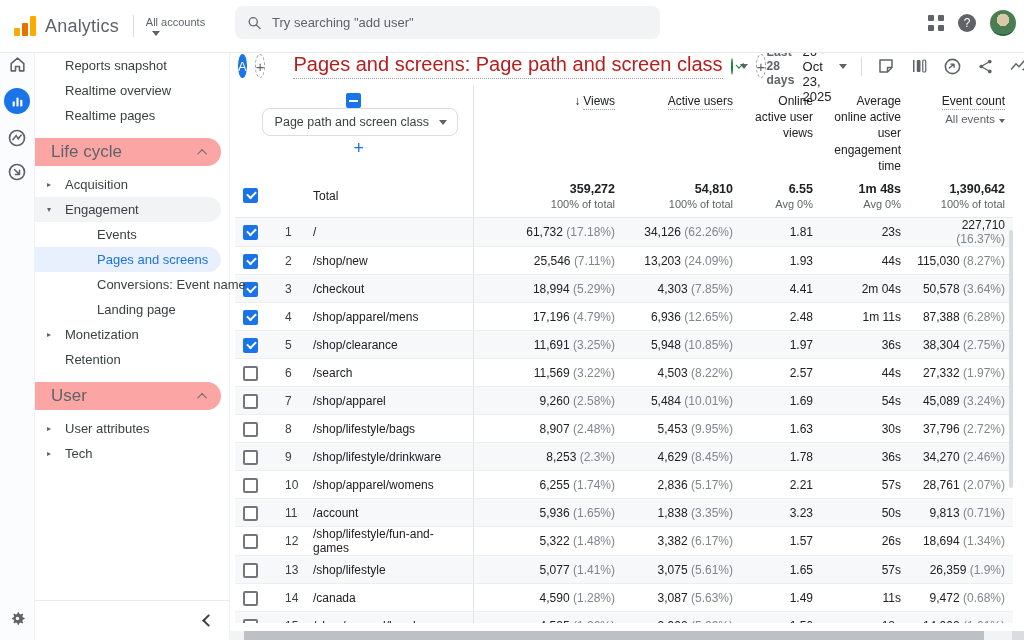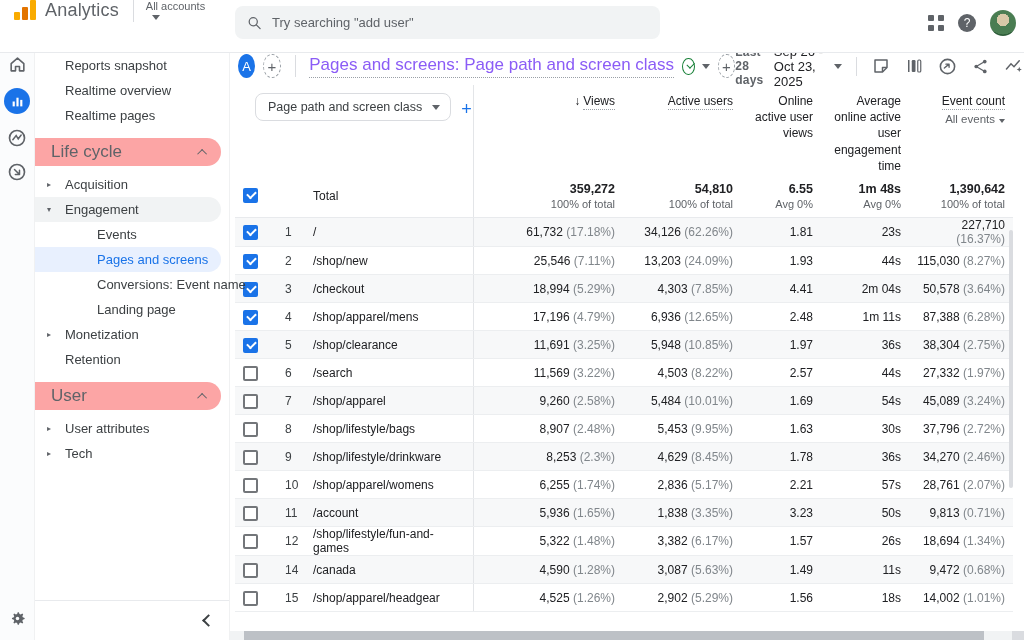--- a/index.html
+++ b/index.html
@@ -1,21 +1,21 @@
 <!DOCTYPE html>
 <html><head>
 <meta charset="utf-8">
 <style>
   * { margin:0; padding:0; box-sizing:border-box; }
   html,body { width:1024px; height:640px; overflow:hidden; background:#fff;
     font-family:"Liberation Sans","DejaVu Sans",sans-serif; color:#202124; }
 
   
   .topbar { position:absolute; top:0; left:0; width:1024px; height:53px; background:#fff;
-    border-bottom:1px solid #e8eaed; display:flex; align-items:flex-start; z-index:30; }
+    border-bottom:1px solid #e8eaed; display:flex; align-items:center; z-index:30; }
   .logo-wrap { display:flex; align-items:flex-end; gap:2px; margin-left:14px; height:20px; }
   .logo-bar { width:6px; border-radius:1px; }
   .lb1 { height:8px; background:#f9ab00; }
   .lb2 { height:13px; background:#e37400; }
   .lb3 { height:20px; background:#f9ab00; }
   .app-name { font-size:18px; color:#5f6368; margin-left:9px; letter-spacing:.2px; }
   .tb-divider { width:1px; height:22px; background:#dadce0; margin:0 12px 0 14px; }
   .account-sel { display:flex; flex-direction:column; align-items:flex-start; cursor:pointer; }
   .account-sel .lbl { font-size:11px; color:#5f6368; }
   .caret-down { width:0; height:0; border-left:4px solid transparent; border-right:4px solid transparent;
@@ -67,21 +67,21 @@
 
   
   .content { position:absolute; top:45px; left:230px; width:794px; height:595px; background:#fff; }
 
   .report-head { position:absolute; top:4px; left:8px; right:0; height:34px; display:flex; align-items:center; }
   .prop-avatar { width:24px; height:24px; border-radius:50%; background:#1a73e8; color:#fff; font-size:13px;
     display:flex; align-items:center; justify-content:center; cursor:pointer; }
   .dash-plus { width:24px; height:24px; border-radius:50%; border:1px dashed #9aa0a6; color:#5f6368;
     font-size:15px; display:flex; align-items:center; justify-content:center; margin-left:8px; cursor:pointer; }
   .rh-div { width:1px; height:22px; background:#dadce0; margin:0 14px; }
-  .report-title { font-size:17px; color:#8b5cf6; border-bottom:1.5px dotted #9aa0a6; padding-bottom:2px;
+  .report-title { font-size:20px; color:#b91c1c; border-bottom:1.5px dotted #9aa0a6; padding-bottom:2px;
     white-space:nowrap; }
   .ok-badge { width:17px; height:17px; border-radius:50%; border:1.5px solid #188038; margin-left:8px;
     position:relative; }
   .ok-badge::after { content:""; position:absolute; left:4px; top:3px; width:6px; height:3.5px;
     border-left:1.6px solid #188038; border-bottom:1.6px solid #188038; transform:rotate(-45deg); }
   .title-caret { margin-left:7px; }
   .rh-right { margin-left:auto; display:flex; align-items:center; height:34px; }
   .dr-label { font-size:12px; font-weight:bold; color:#5f6368; margin-right:8px; letter-spacing:.2px; }
   .dr-value { font-size:13px; color:#202124; }
   .rh-right .caret-down { margin-left:8px; }
@@ -316,21 +316,21 @@
           <col class="c-path">
         <col class="c-views">
           <col class="c-active">
           <col class="c-online">
           <col class="c-time">
           <col class="c-events">
       </colgroup>
       <thead>
         <tr>
           <th class="hdr-ctl" colspan="3">
-            <div style="display:flex;align-items:flex-end;">
+            <div style="display:flex;align-items:center;flex-direction:column;">
               <span class="cb cb-ind"></span>
               <span class="dim-pill">
                 <span>Page path and screen class</span>
                 <span class="caret-down"></span>
               </span>
               <span class="add-dim">+</span>
             </div>
           </th>
           <th class="metric-divider">
             <span class="sort-arrow">↓</span><span class="hdr-link">Views</span>
@@ -505,20 +505,30 @@
     <td><span class="cb cb-off"></span></td>
     <td class="idx-cell">12</td>
     <td class="path-cell">/shop/lifestyle/fun-and-games</td>
     <td class="r metric-divider"><span class="v">5,322</span> <span class="pct">(1.48%)</span></td>
     <td class="r"><span class="v">3,382</span> <span class="pct">(6.17%)</span></td>
     <td class="r">1.57</td>
     <td class="r">26s</td>
     <td class="r"><span class="v">18,694</span> <span class="pct">(1.34%)</span></td>
   </tr>
 
+  <tr>
+    <td><span class="cb cb-off"></span></td>
+    <td class="idx-cell">13</td>
+    <td class="path-cell">/shop/lifestyle</td>
+    <td class="r metric-divider"><span class="v">5,077</span> <span class="pct">(1.41%)</span></td>
+    <td class="r"><span class="v">3,075</span> <span class="pct">(5.61%)</span></td>
+    <td class="r">1.65</td>
+    <td class="r">57s</td>
+    <td class="r"><span class="v">26,359</span> <span class="pct">(1.9%)</span></td>
+  </tr>
 
   <tr>
     <td><span class="cb cb-off"></span></td>
     <td class="idx-cell">14</td>
     <td class="path-cell">/canada</td>
     <td class="r metric-divider"><span class="v">4,590</span> <span class="pct">(1.28%)</span></td>
     <td class="r"><span class="v">3,087</span> <span class="pct">(5.63%)</span></td>
     <td class="r">1.49</td>
     <td class="r">11s</td>
     <td class="r"><span class="v">9,472</span> <span class="pct">(0.68%)</span></td>

